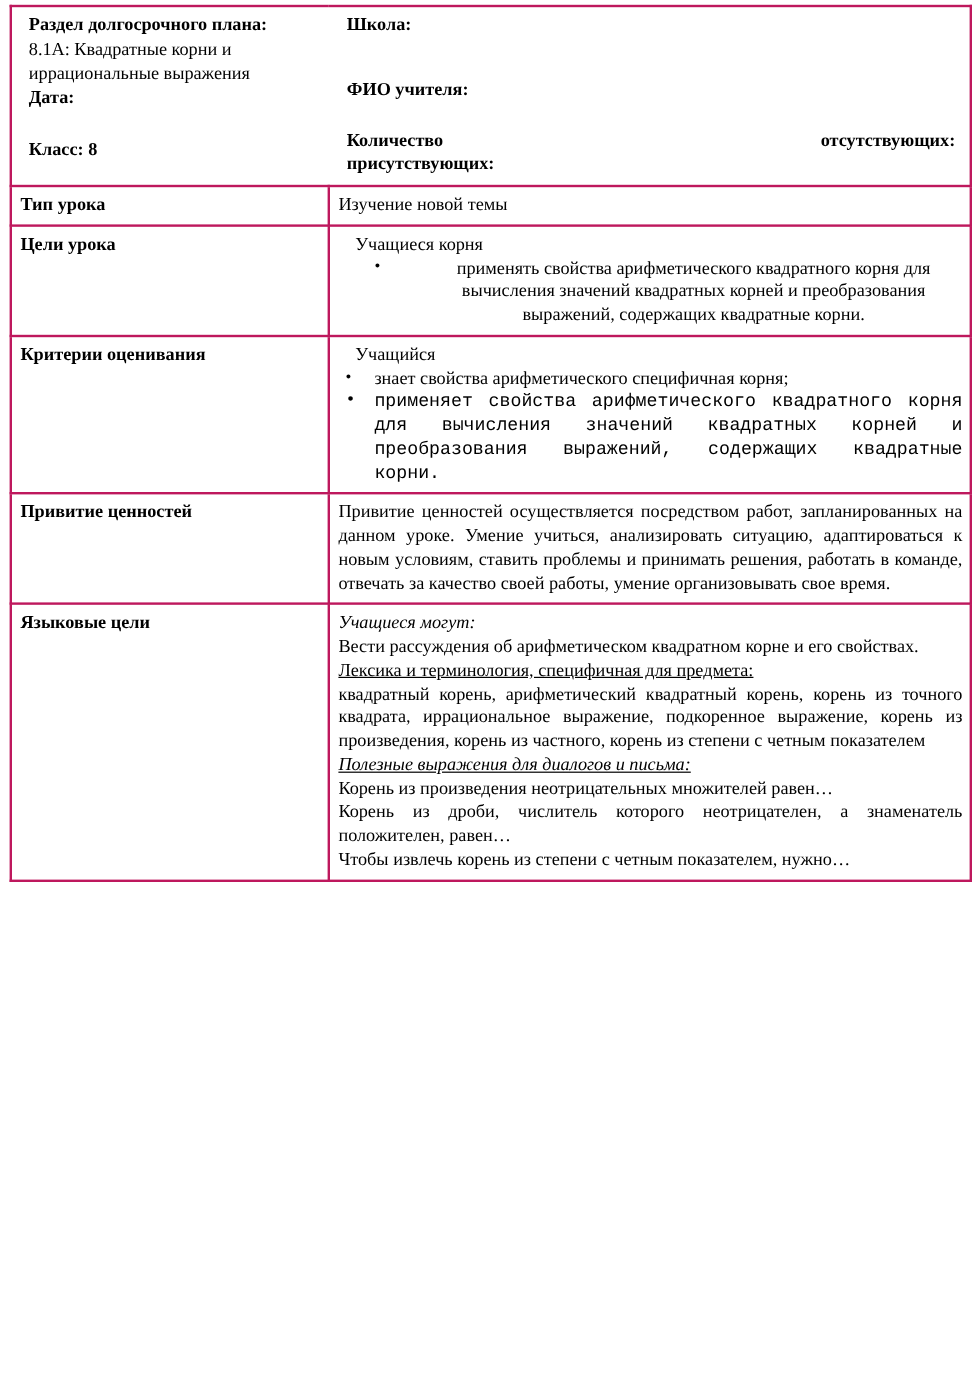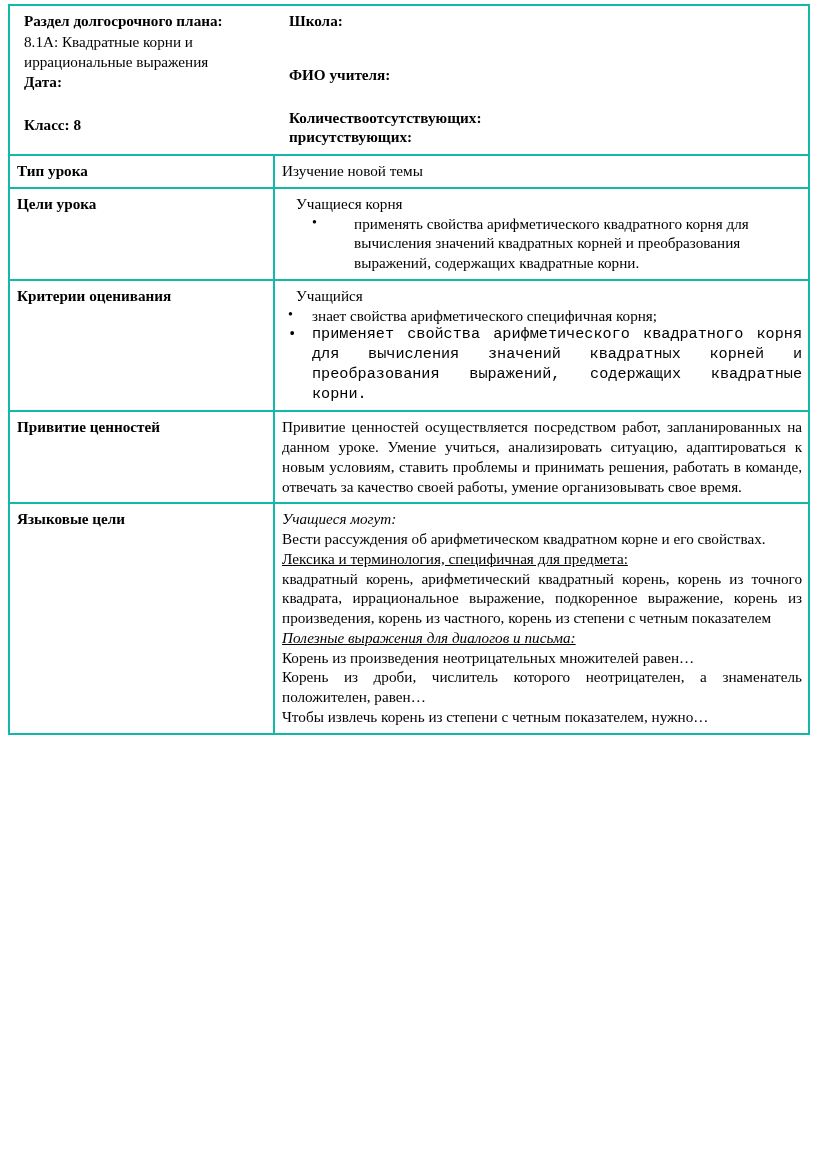--- a/index.html
+++ b/index.html
@@ -26,21 +26,21 @@
 
   table.plan {
     width: 800px;
     border-collapse: collapse;
     table-layout: fixed;
     font-size: 15.2px;
     line-height: 1.30;
   }
 
   table.plan td {
-    border: 2px solid #14b8a6;
+    border: 2px solid #be185d;
     vertical-align: top;
     padding: 5px 6px 6px 7px;
     background: #ffffff;
   }
 
   
   col.c-label { width: 265px; }
   col.c-body  { width: 535px; }
 
   
@@ -56,20 +56,21 @@
   .hdr-right { padding: 0 6px 0 7px; }
 
   .hdr-line { margin: 0 0 1px 0; }
   .b { font-weight: bold; }
 
   .spacer-sm { height: 11px; }
   .spacer-md { height: 22px; }
 
   .justify-pair {
     display: flex;
+    justify-content: space-between;
     font-weight: bold;
   }
 
   
   td.label {
     font-weight: bold;
   }
   td.label .lbl { display: block; }
 
   
@@ -90,21 +91,21 @@
   ul.bullets li::before {
     content: "\2022";
     position: absolute;
     font-size: 14px;
     line-height: inherit;
   }
 
   
   ul.deep li {
     padding-left: 72px;
-    text-align: left;
+    text-align: center;
   }
   ul.deep li::before { left: 30px; }
 
   
   ul.shallow li {
     padding-left: 30px;
   }
   ul.shallow li::before { left: 6px; }
   ul.shallow li.just { text-align: justify; text-justify: inter-word; font-family: Liberation Mono, monospace; }
 

